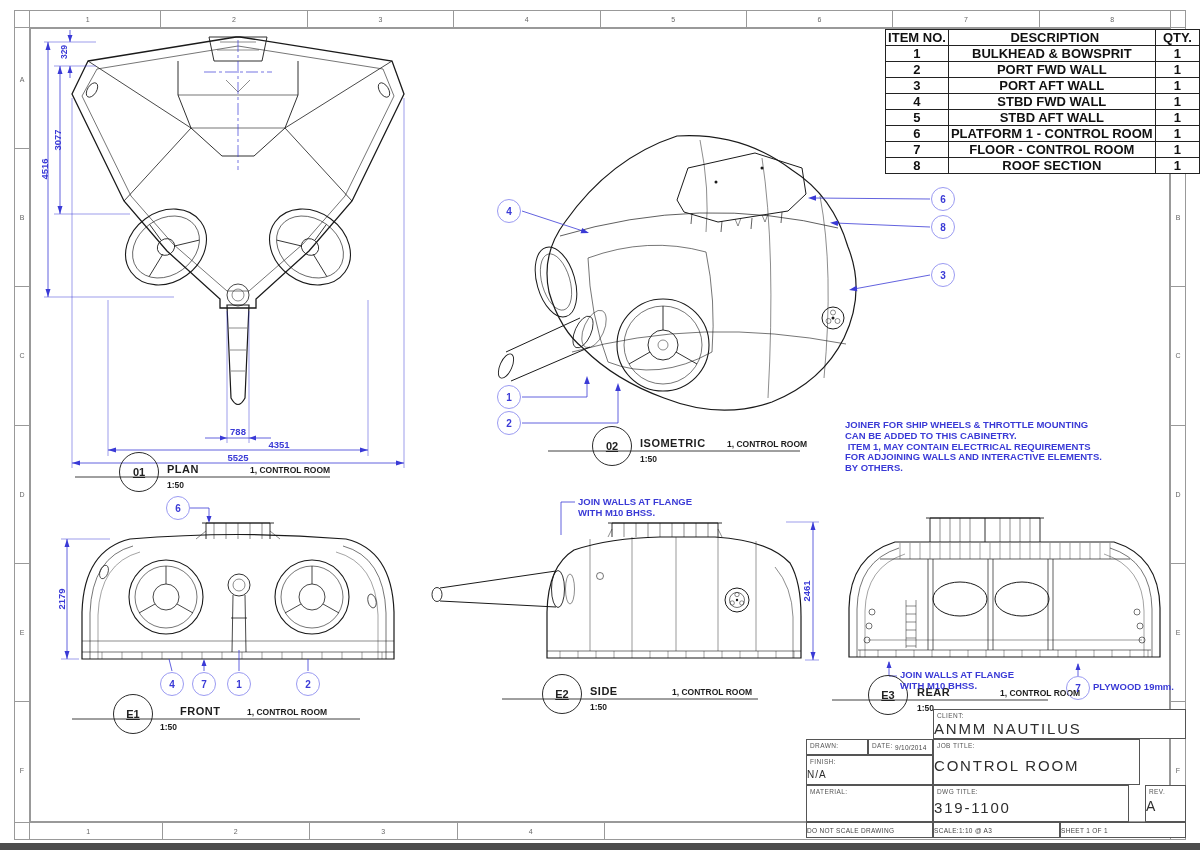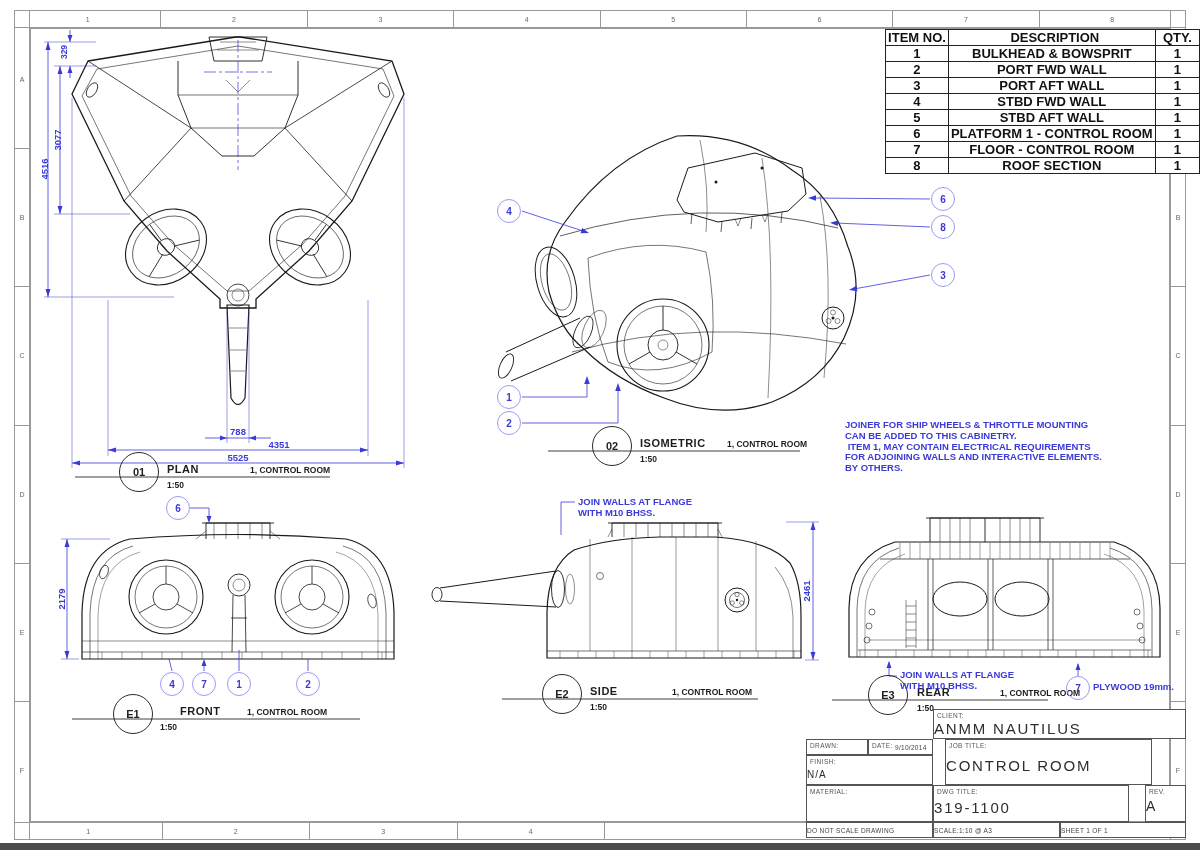--- a/index.html
+++ b/index.html
@@ -26,21 +26,21 @@
   .strip.h .cell.fixed{flex:0 0 146.5px;}
   .strip.h .cell.fill{flex:1;}
   
   table.bom{position:absolute;left:885px;top:29px;border-collapse:collapse;background:#fff;}
   table.bom th,table.bom td{border:1px solid #222;font-size:13px;font-weight:700;color:#111;
       text-align:center;height:15px;padding:0 2px;white-space:nowrap;}
   table.bom .c-item{width:58px;} table.bom .c-desc{width:170px;padding-left:8px;} table.bom .c-qty{width:43px;}
   
   .vcircle{position:absolute;width:40px;height:40px;border:1.5px solid #2b2b2b;border-radius:50%;
      display:flex;align-items:center;justify-content:center;font-size:11px;font-weight:700;color:#222;
-     box-sizing:border-box;background:transparent;}
+     box-sizing:border-box;background:transparent;text-decoration:underline;}
   .vname{position:absolute;font-size:11px;font-weight:700;color:#1d1d1d;letter-spacing:.5px;white-space:nowrap;}
   .vref{position:absolute;font-size:8.5px;font-weight:700;color:#1d1d1d;white-space:nowrap;}
   .vscale{position:absolute;font-size:8.5px;font-weight:700;color:#1d1d1d;white-space:nowrap;}
   
   .callout{position:absolute;width:24px;height:24px;border:1.5px solid var(--ring);border-radius:50%;
      color:var(--blue);font-size:10px;font-weight:700;display:flex;align-items:center;justify-content:center;
      box-sizing:border-box;background:transparent;}
   
   .dim{position:absolute;color:var(--blue);font-size:9.5px;font-weight:700;white-space:nowrap;
        transform:translate(-50%,-50%);}
@@ -412,21 +412,21 @@
     <div>JOIN WALLS AT FLANGE</div>
     <div>WITH M10 BHSS.</div>
   </div>
   <span class="note" style="left:1093px;top:682px;">PLYWOOD 19mm.</span>
 
   <div>
     <div class="tb" style="left:933px;top:709px;width:253px;height:30px;">
       <span class="tb-label">CLIENT:</span>
       <span class="tb-center big" style="top:10px;">ANMM NAUTILUS</span>
     </div>
-    <div class="tb" style="left:933px;top:739px;width:207px;height:46px;margin-left:12px;">
+    <div class="tb" style="left:933px;top:739px;width:207px;height:46px;">
       <span class="tb-label">JOB TITLE:</span>
       <span class="tb-center big" style="top:17px;">CONTROL ROOM</span>
     </div>
     <div class="tb" style="left:933px;top:785px;width:196px;height:37px;">
       <span class="tb-label">DWG TITLE:</span>
       <span class="tb-center big" style="top:13px;">319-1100</span>
     </div>
     <div class="tb" style="left:1145px;top:785px;width:41px;height:37px;">
       <span class="tb-label">REV.</span>
       <span class="tb-center" style="top:12px;font-size:14px;">A</span>

